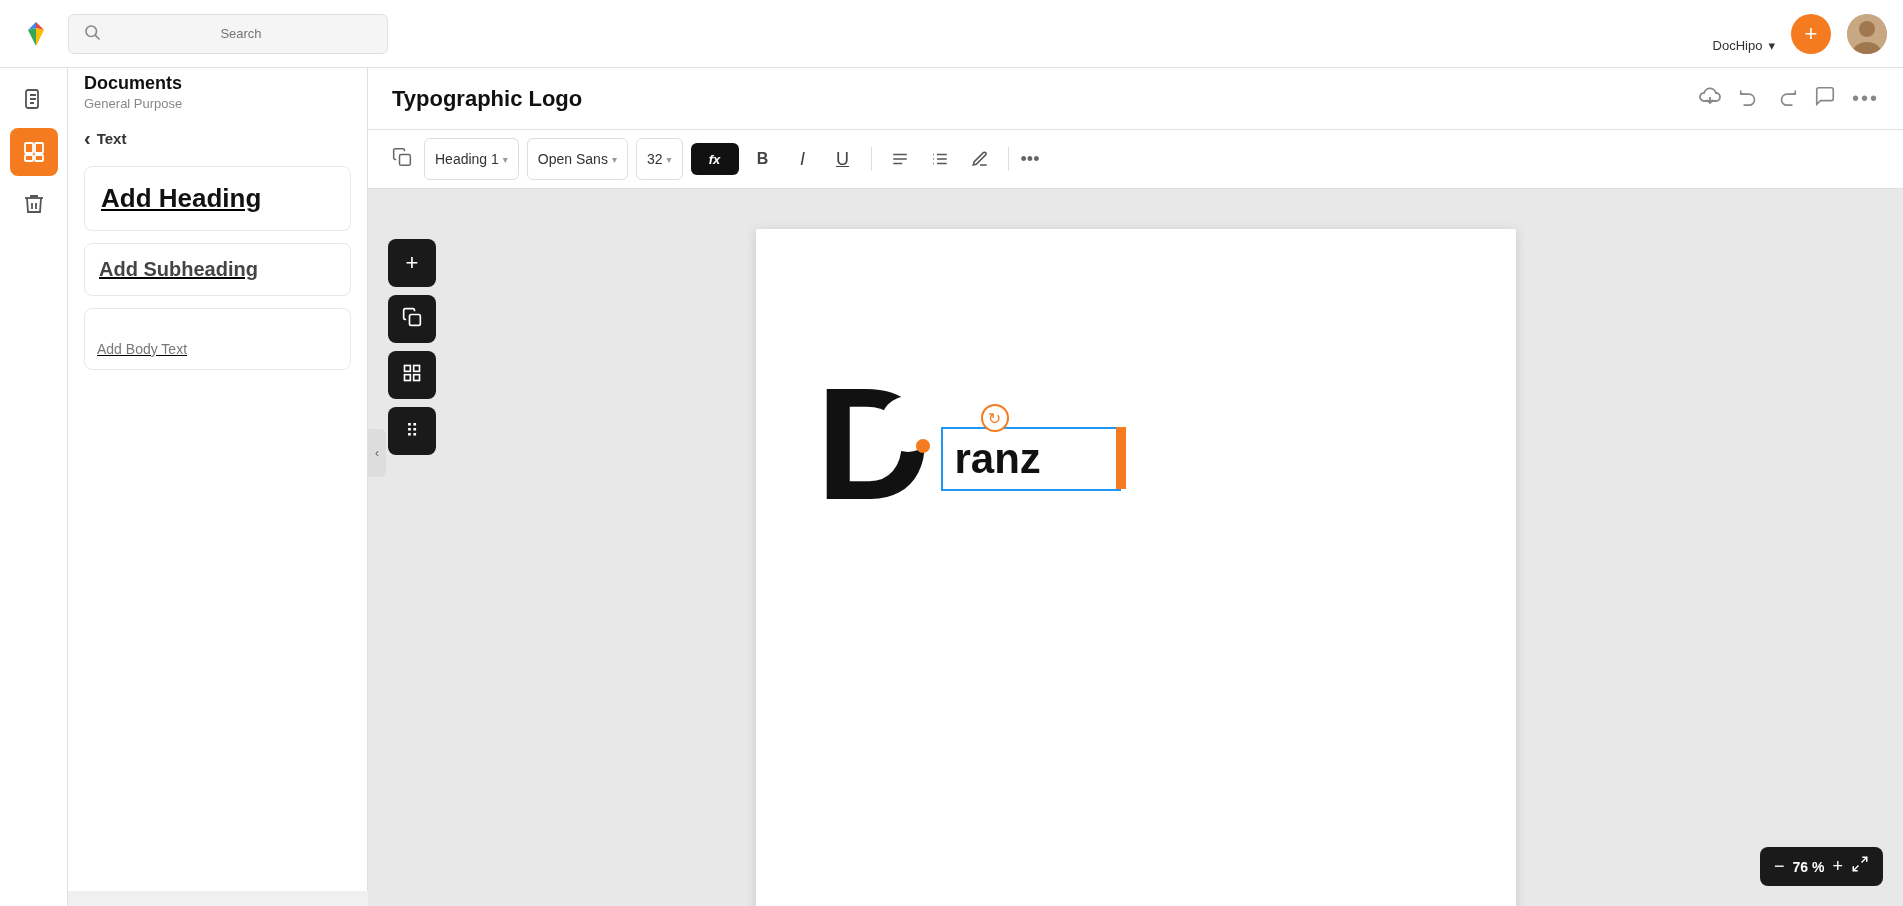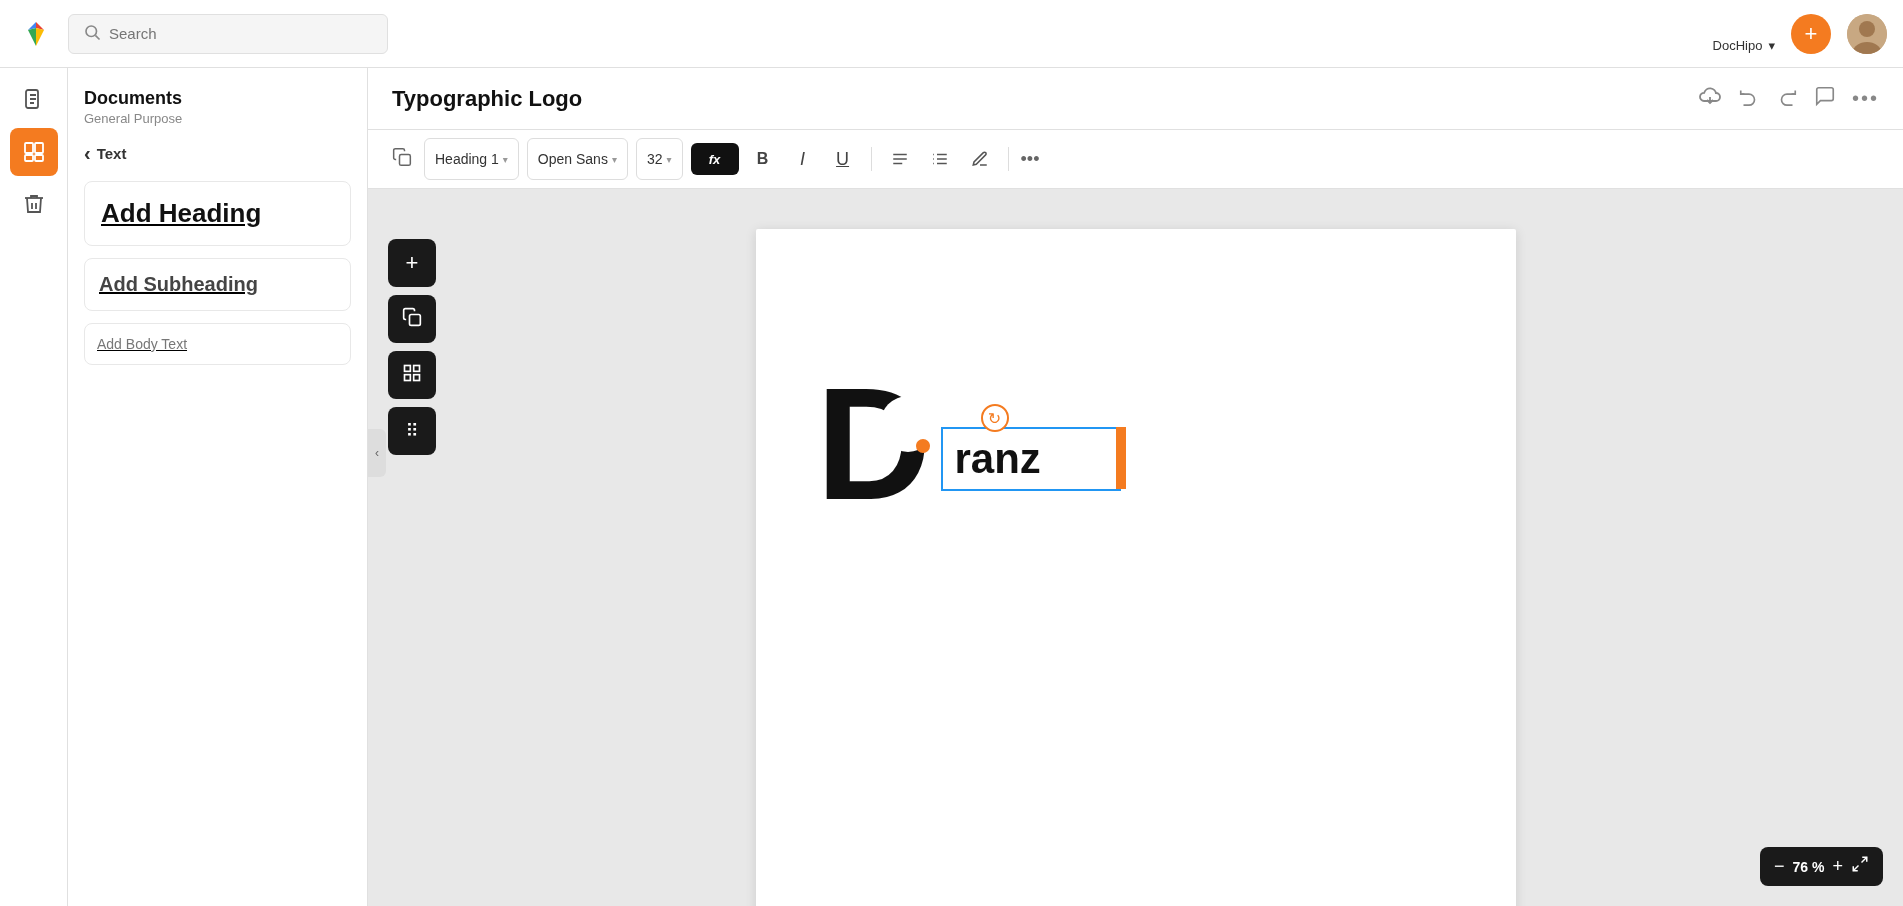--- a/index.html
+++ b/index.html
@@ -15,21 +15,21 @@
       width: 40px; height: 40px; border-radius: 50%; overflow: hidden;
       display: flex; align-items: center; justify-content: center;
     }
     .topbar-search {
       display: flex; align-items: center; gap: 8px;
       background: #f5f5f5; border: 1px solid #e0e0e0; border-radius: 6px;
       padding: 8px 14px; width: 320px;
     }
     .topbar-search input {
       border: none; background: transparent; outline: none;
-      font-size: 15px; color: #555; width: 100%;
+      font-size: 13px; color: #555; width: 100%; text-align: center;
     }
     .topbar-right {
       margin-left: auto; display: flex; align-items: center; gap: 16px;
     }
     .topbar-dochipo {
       display: flex; align-items: center; gap: 6px; font-size: 13px; color: #333; cursor: pointer; margin-top: 24px;
     }
     .topbar-plus {
       width: 40px; height: 40px; background: #f47b20; border-radius: 50%;
       display: flex; align-items: center; justify-content: center; cursor: pointer;
@@ -50,21 +50,21 @@
       width: 48px; height: 48px; border-radius: 8px;
       display: flex; align-items: center; justify-content: center;
       cursor: pointer; color: #555; font-size: 22px;
     }
     .icon-sidebar-item.active {
       background: #f47b20; color: #fff;
     }
 
     
     .left-panel {
-      position: fixed; top: 68px; left: 68px; width: 300px; height: calc(100% - 68px);
+      position: fixed; top: 53px; left: 68px; width: 300px; height: calc(100% - 68px);
       background: #fff; border-right: 1px solid #e0e0e0;
       padding: 20px 16px; overflow-y: auto; z-index: 98;
     }
     .left-panel-title { font-size: 18px; font-weight: 700; color: #111; }
     .left-panel-subtitle { font-size: 13px; color: #888; margin-top: 2px; }
     .left-panel-back {
       display: flex; align-items: center; gap: 6px;
       font-size: 15px; font-weight: 600; color: #333; margin-top: 16px; margin-bottom: 16px;
       cursor: pointer;
     }
@@ -81,21 +81,21 @@
       cursor: pointer; background: #fff;
     }
     .text-option-subheading p {
       font-size: 20px; font-weight: 600; color: #444;
     }
     .text-option-body {
       padding: 12px; border: 1px solid #e8e8e8; border-radius: 8px;
       cursor: pointer; background: #fff;
     }
     .text-option-body p {
-      font-size: 14px; color: #777;
+      font-size: 14px; color: #777; margin-top: 20px;
     }
 
     
     .collapse-handle {
       position: fixed; top: 50%; left: 368px; transform: translateY(-50%);
       width: 18px; height: 48px; background: #ddd; border-radius: 0 6px 6px 0;
       display: flex; align-items: center; justify-content: center;
       cursor: pointer; z-index: 97; color: #666; font-size: 12px;
     }
 

